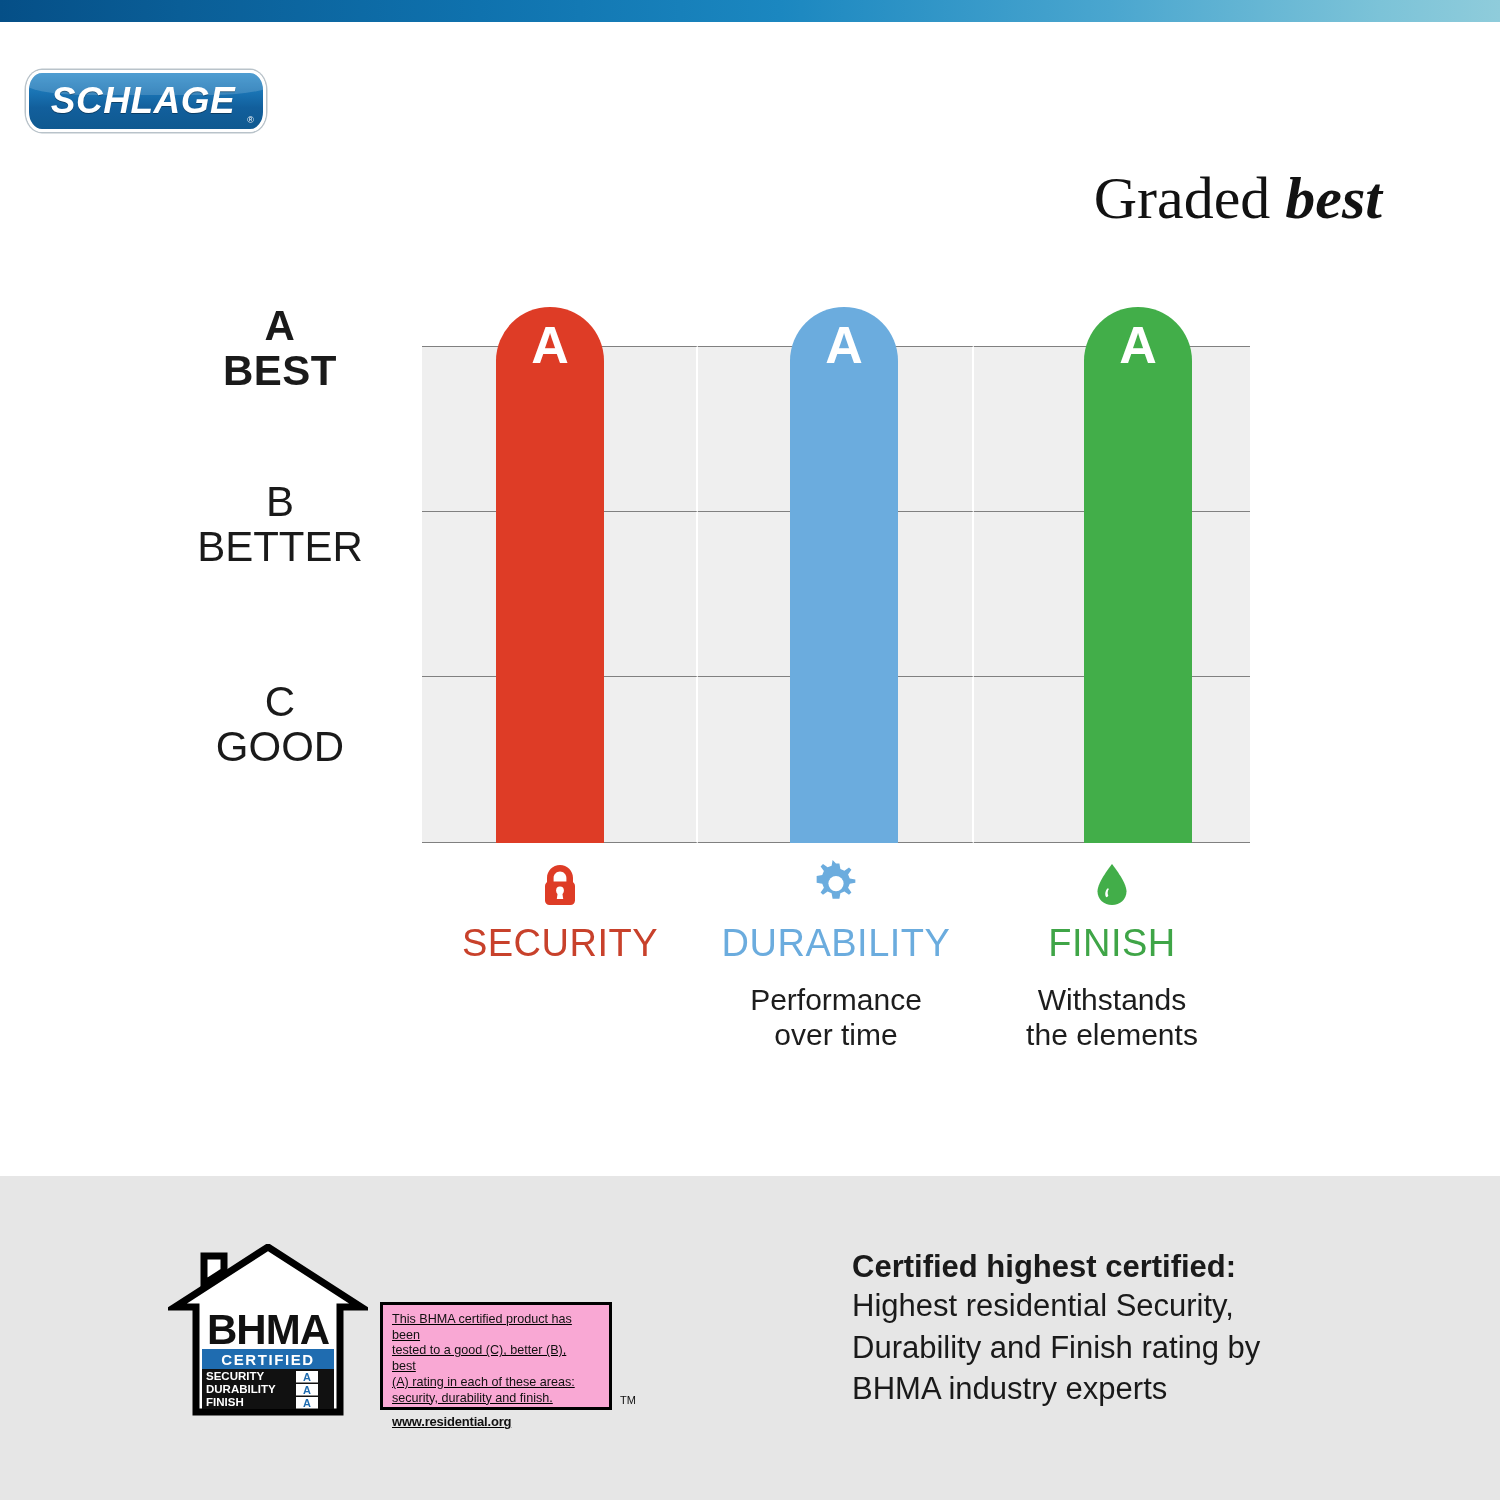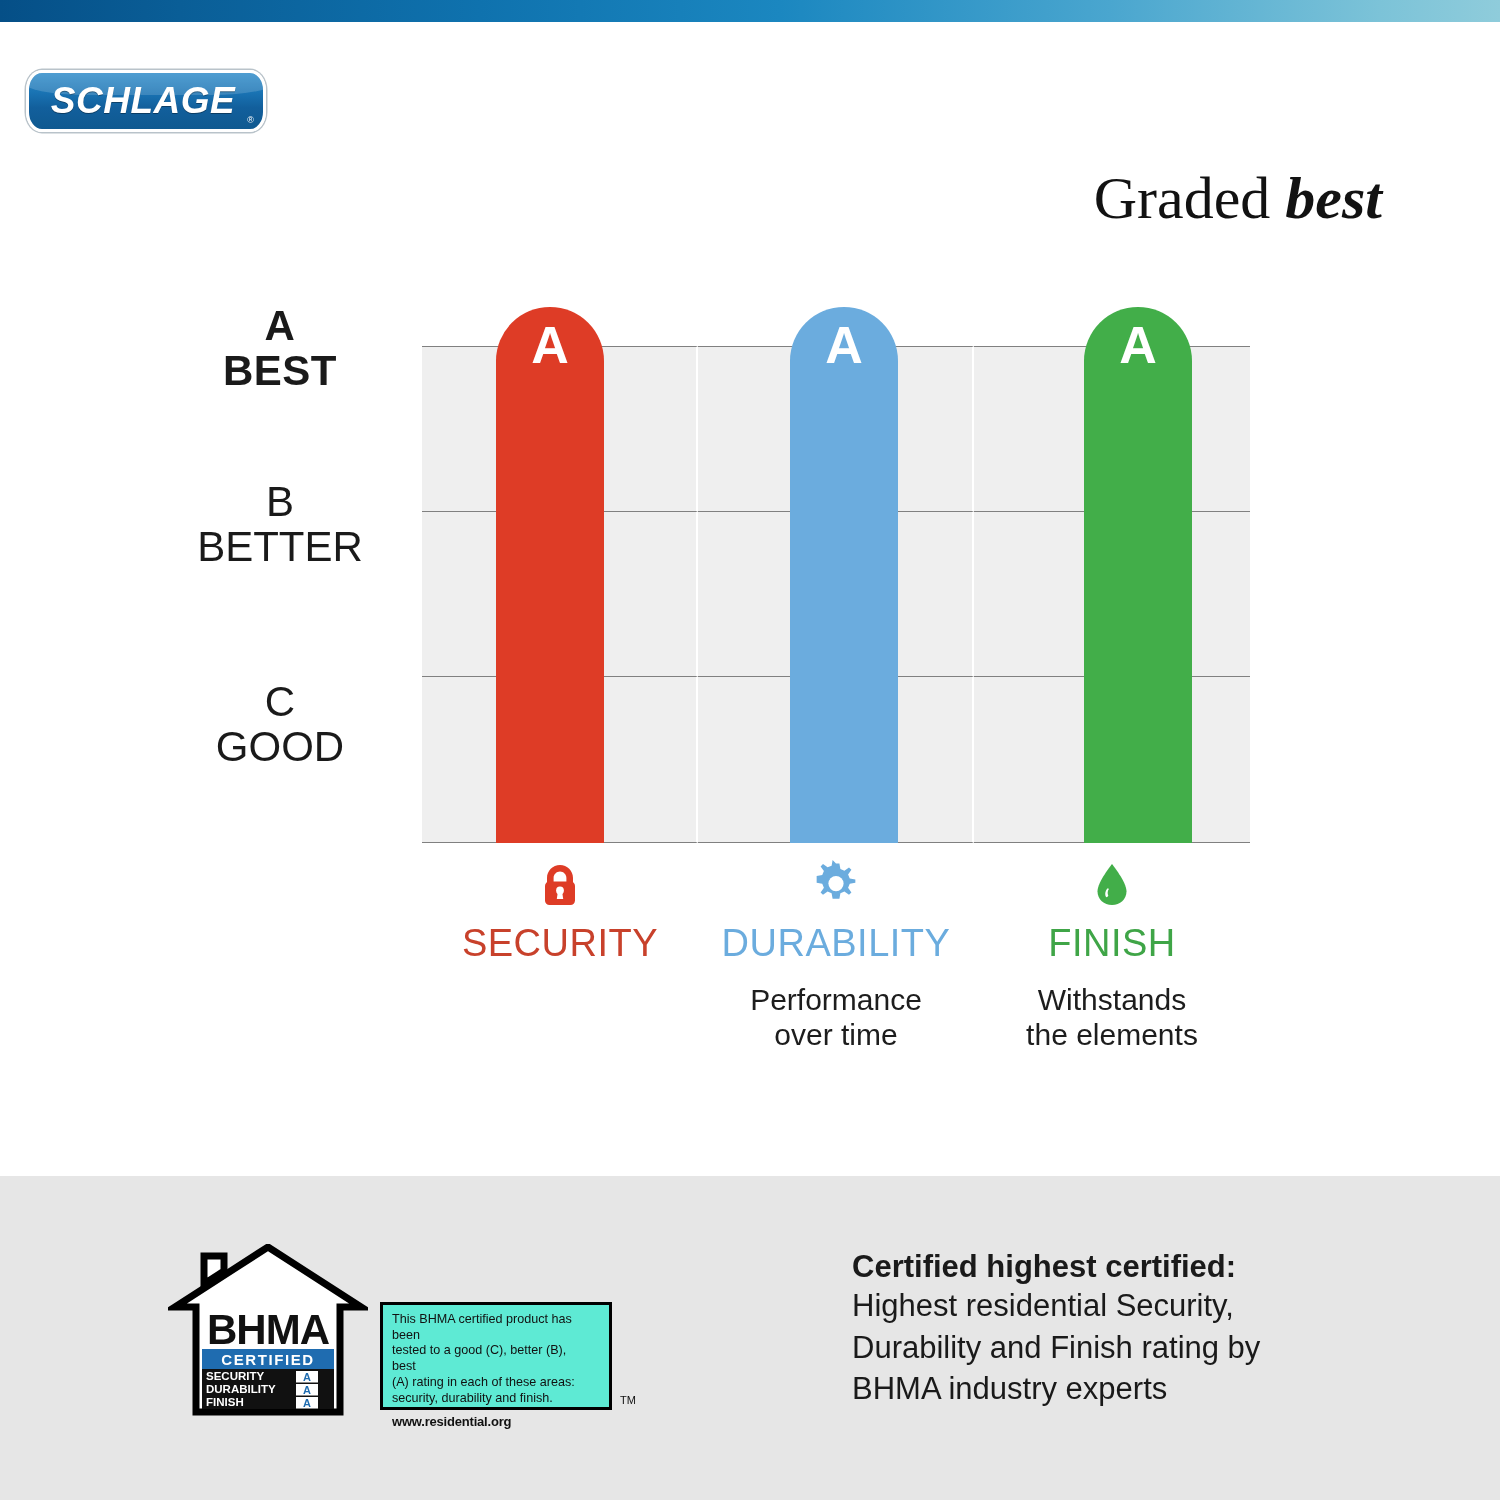--- a/index.html
+++ b/index.html
@@ -217,24 +217,25 @@
   }
   .bhma-house {
     position: absolute;
     left: 0; top: 0;
     width: 200px; height: 172px;
   }
   .bhma-textbox {
     position: absolute;
     left: 212px; top: 58px;
     width: 232px; height: 108px;
-    background: #5eead4;
+    background: #f9a8d4;
     border: 3px solid #000000;
     box-sizing: border-box;
     padding: 7px 20px 0 9px;
+    text-decoration: underline;
   }
   .bhma-body {
     font-size: 12.6px;
     color: #111111;
     line-height: 1.25;
     white-space: pre-line;
     font-weight: normal;
   }
   .bhma-url {
     margin-top: 8px;

